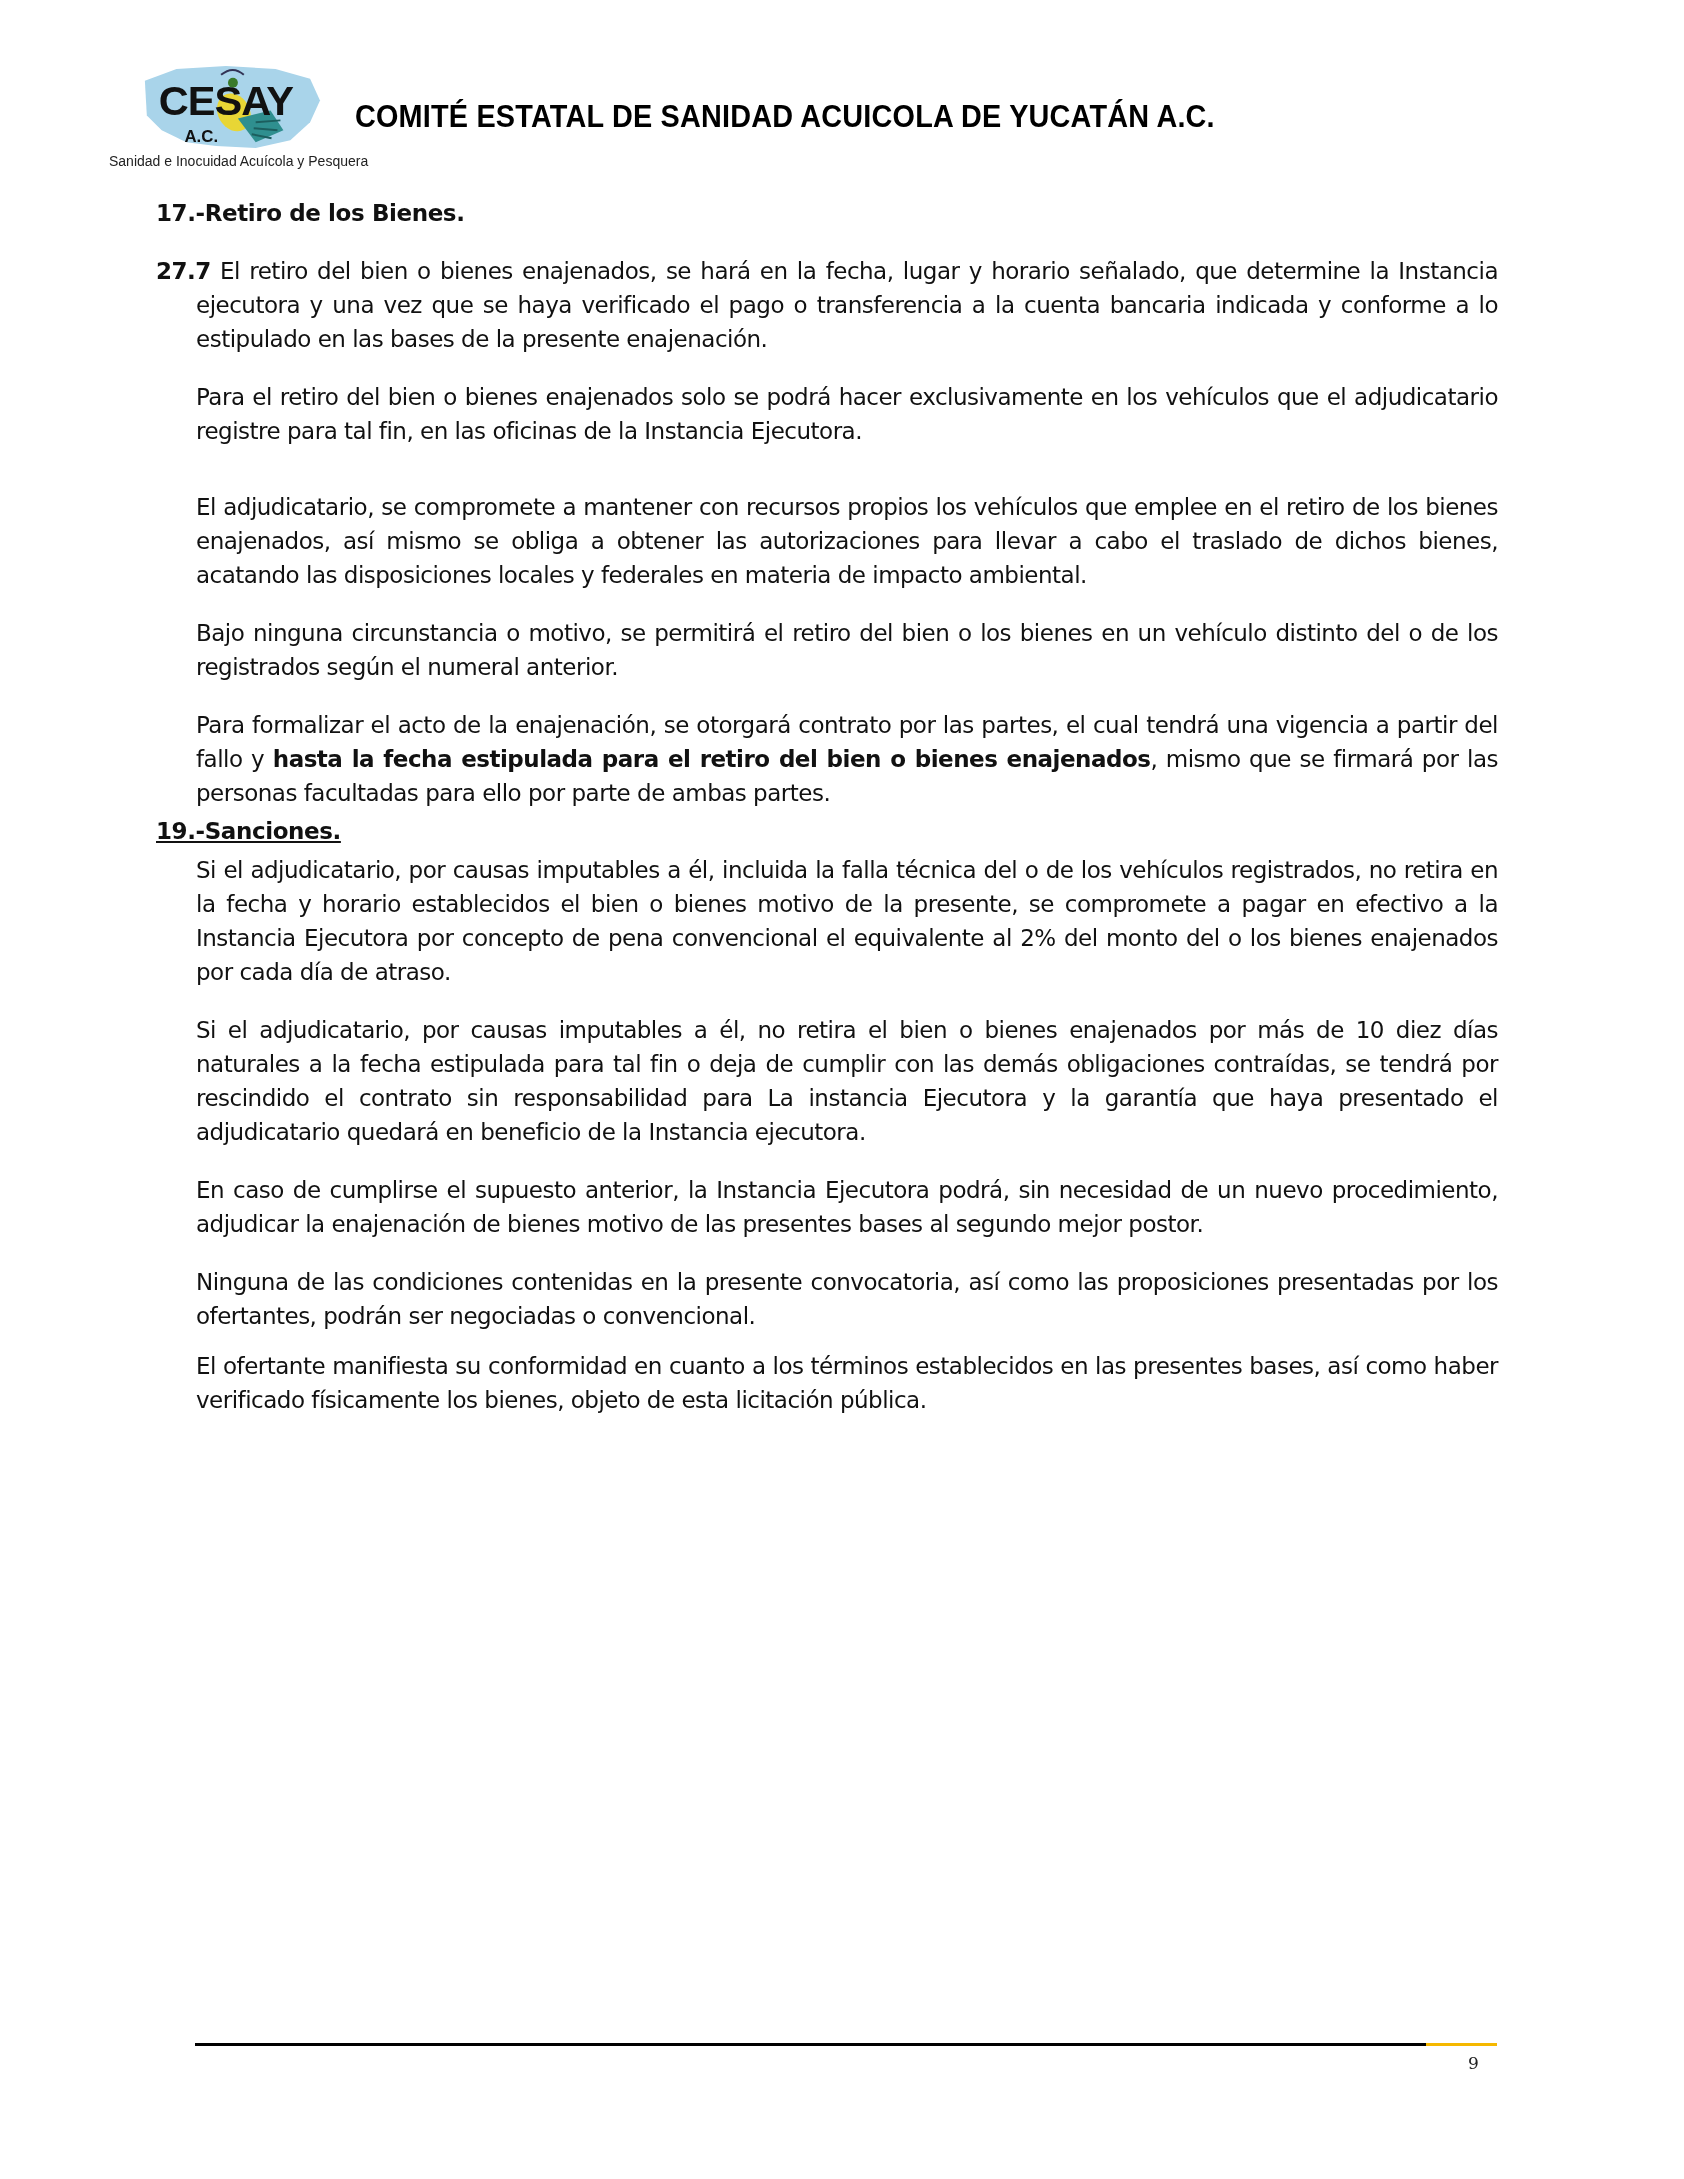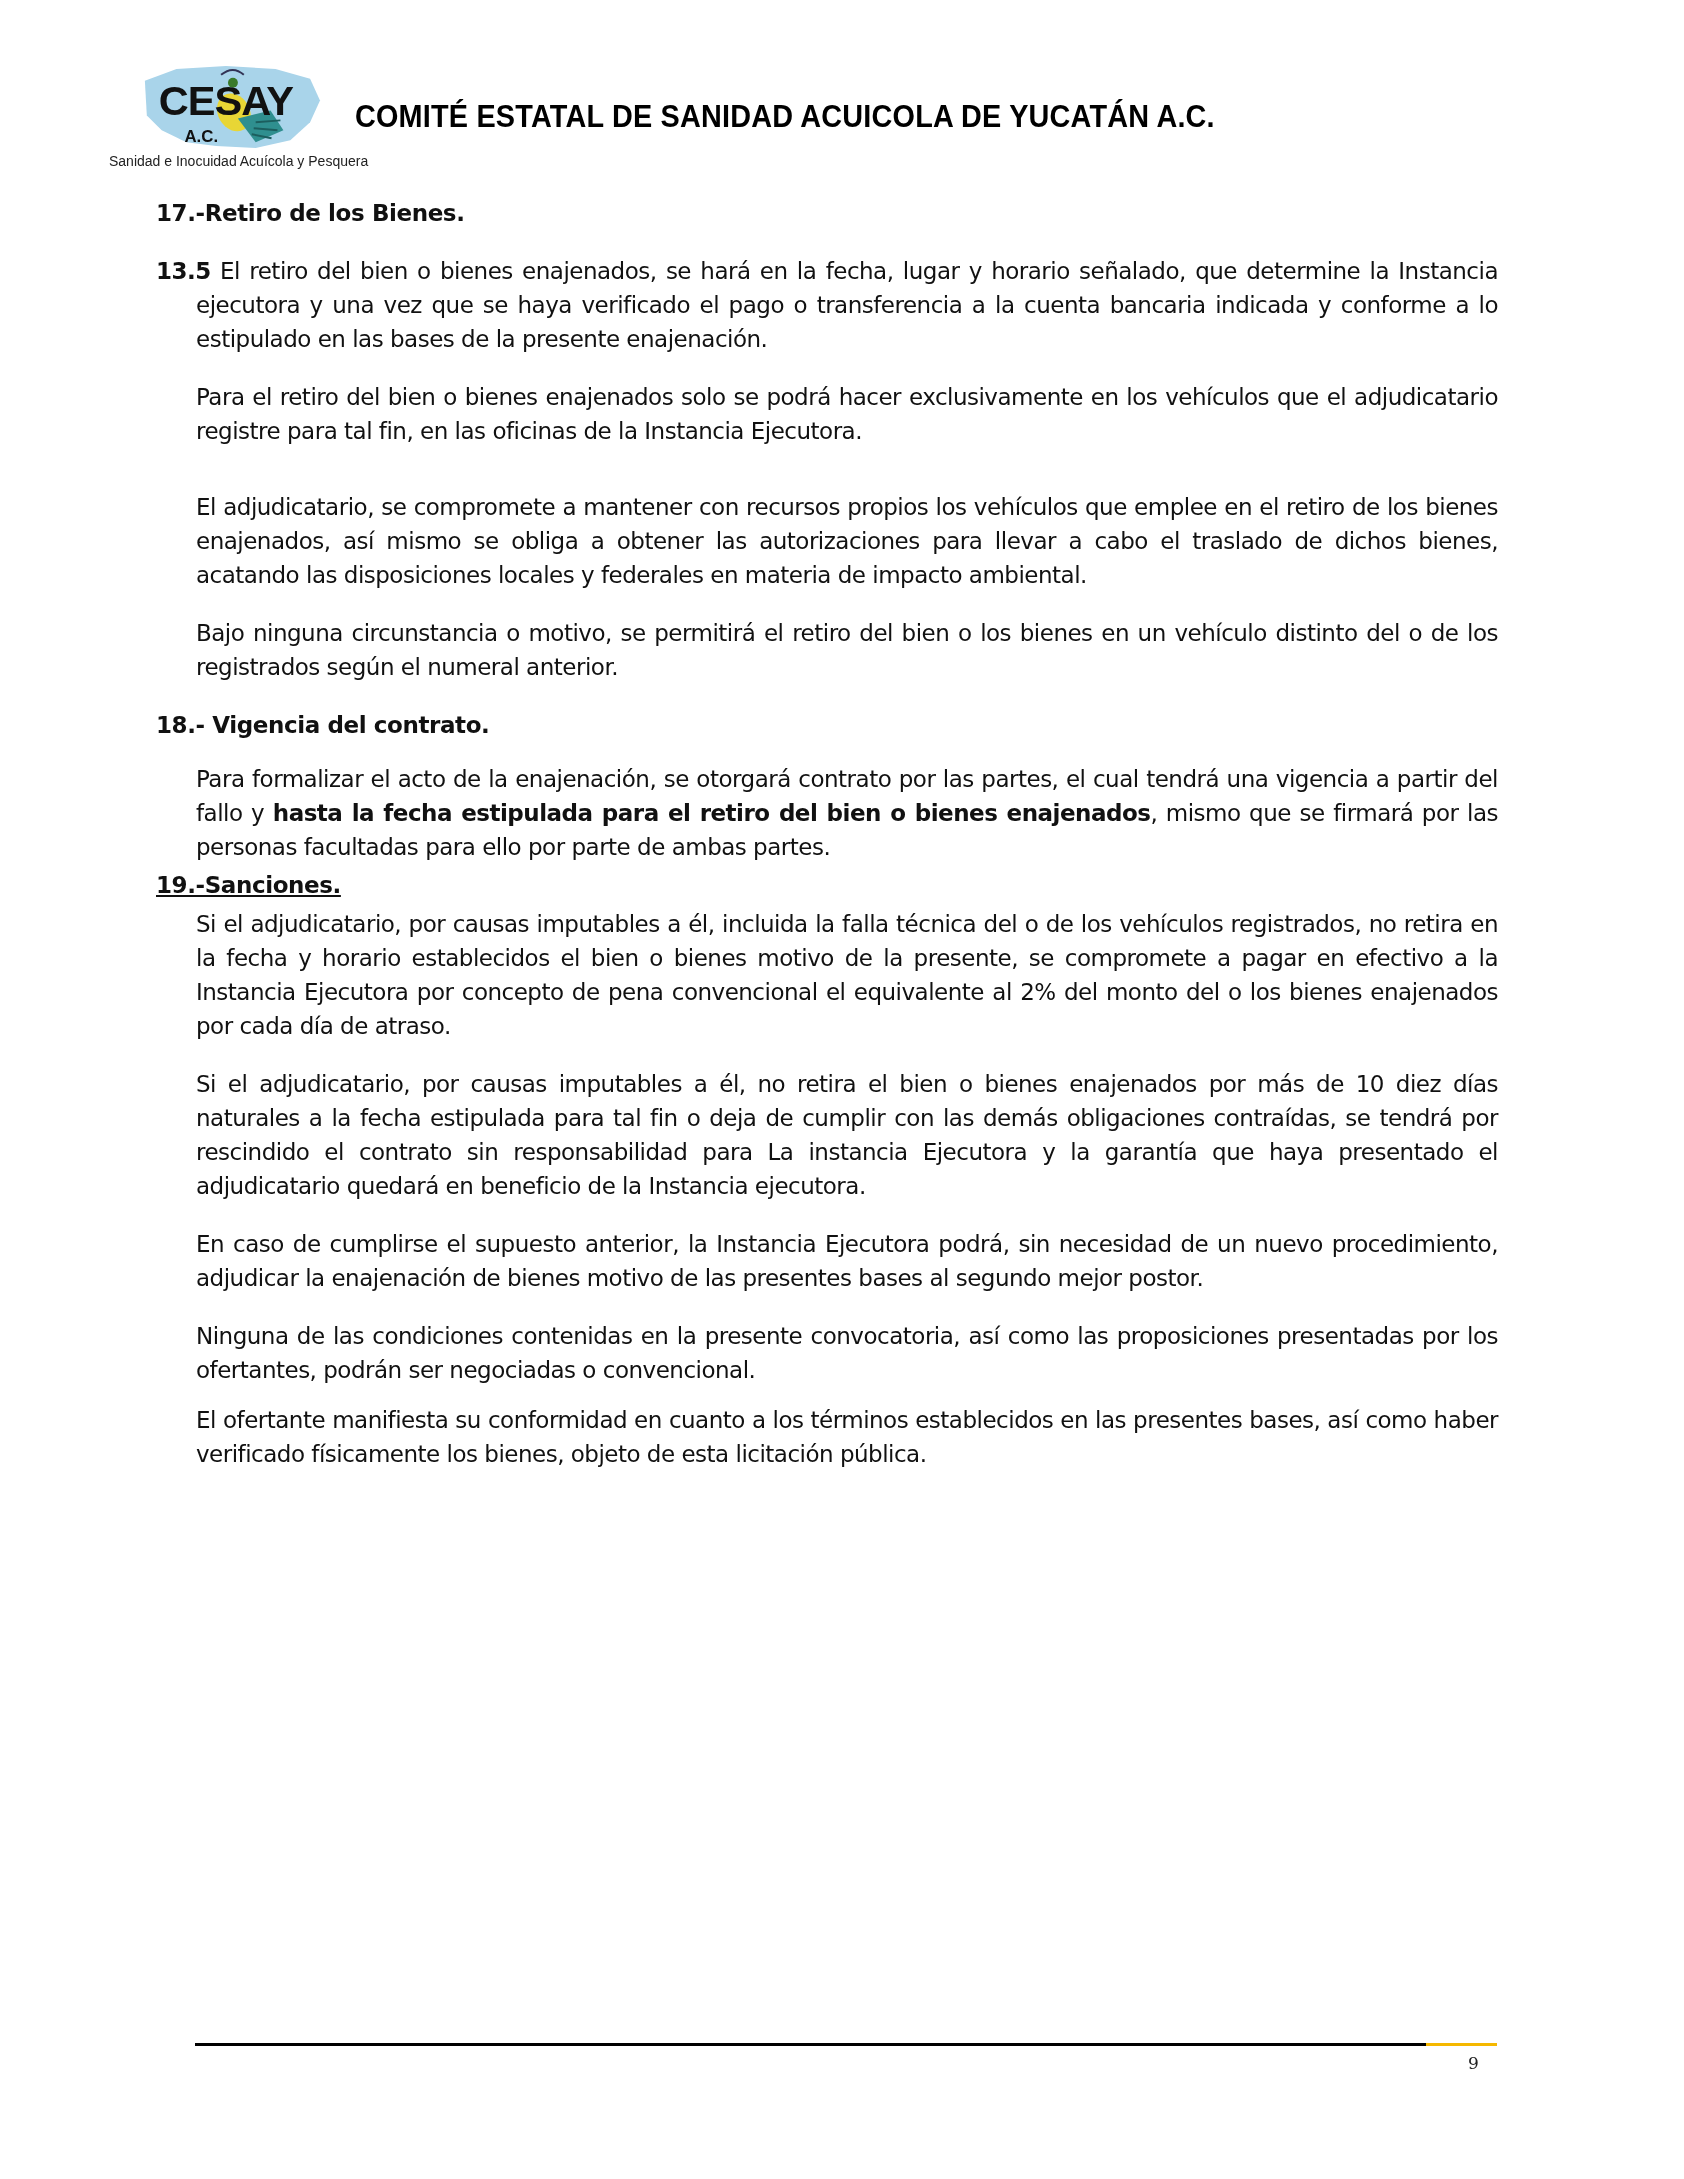--- a/index.html
+++ b/index.html
@@ -41,28 +41,27 @@
     </svg>
     <div class="logo-tagline">Sanidad e Inocuidad Acuícola y Pesquera</div>
   </div>
   <div class="org-title">COMITÉ ESTATAL DE SANIDAD ACUICOLA DE YUCATÁN A.C.</div>
 </div>
 
 <div class="content">
 
   <div>
     <p class="h" style="margin-bottom:24px;">17.-Retiro de los Bienes.</p>
-    <p class="p hang" style="margin-bottom:24px;"><b>13.5</b><span> El retiro del bien o bienes enajenados, se hará en la fecha, lugar y horario señalado, que determine la Instancia ejecutora y una vez que se haya verificado el pago o transferencia a la cuenta bancaria indicada y conforme a lo estipulado en las bases de la presente enajenación.</span></p>
+    <p class="p hang" style="margin-bottom:24px;"><b>27.7</b><span> El retiro del bien o bienes enajenados, se hará en la fecha, lugar y horario señalado, que determine la Instancia ejecutora y una vez que se haya verificado el pago o transferencia a la cuenta bancaria indicada y conforme a lo estipulado en las bases de la presente enajenación.</span></p>
     <p class="p" style="margin-bottom:42px;">Para el retiro del bien o bienes enajenados solo se podrá hacer exclusivamente en los vehículos que el adjudicatario registre para tal fin, en las oficinas de la Instancia Ejecutora.</p>
     <p class="p" style="margin-bottom:24px;">El adjudicatario, se compromete a mantener con recursos propios los vehículos que emplee en el retiro de los bienes enajenados, así mismo se obliga a obtener las autorizaciones para llevar a cabo el traslado de dichos bienes, acatando las disposiciones locales y federales en materia de impacto ambiental.</p>
     <p class="p" style="margin-bottom:24px;">Bajo ninguna circunstancia o motivo, se permitirá el retiro del bien o los bienes en un vehículo distinto del o de los registrados según el numeral anterior.</p>
   </div>
 
   <div>
-    <p class="h" style="margin-bottom:20px;">18.- Vigencia del contrato.</p>
     <p class="p" style="margin-bottom:4px;"><span>Para formalizar el acto de la enajenación, se otorgará contrato por las partes, el cual tendrá una vigencia a partir del fallo y </span><b>hasta la fecha estipulada para el retiro del bien o bienes enajenados</b><span>, mismo que se firmará por las personas facultadas para ello por parte de ambas partes.</span></p>
   </div>
 
   <div>
     <p class="h" style="margin-bottom:5px;text-decoration:underline;">19.-Sanciones.</p>
     <p class="p" style="margin-bottom:24px;">Si el adjudicatario, por causas imputables a él, incluida la falla técnica del o de los vehículos registrados, no retira en la fecha y horario establecidos el bien o bienes motivo de la presente, se compromete a pagar en efectivo a la Instancia Ejecutora por concepto de pena convencional el equivalente al 2% del monto del o los bienes enajenados por cada día de atraso.</p>
     <p class="p" style="margin-bottom:24px;">Si el adjudicatario, por causas imputables a él, no retira el bien o bienes enajenados por más de 10 diez días naturales a la fecha estipulada para tal fin o deja de cumplir con las demás obligaciones contraídas, se tendrá por rescindido el contrato sin responsabilidad para La instancia Ejecutora y la garantía que haya presentado el adjudicatario quedará en beneficio de la Instancia ejecutora.</p>
     <p class="p" style="margin-bottom:24px;">En caso de cumplirse el supuesto anterior, la Instancia Ejecutora podrá, sin necesidad de un nuevo procedimiento, adjudicar la enajenación de bienes motivo de las presentes bases al segundo mejor postor.</p>
   </div>
 

